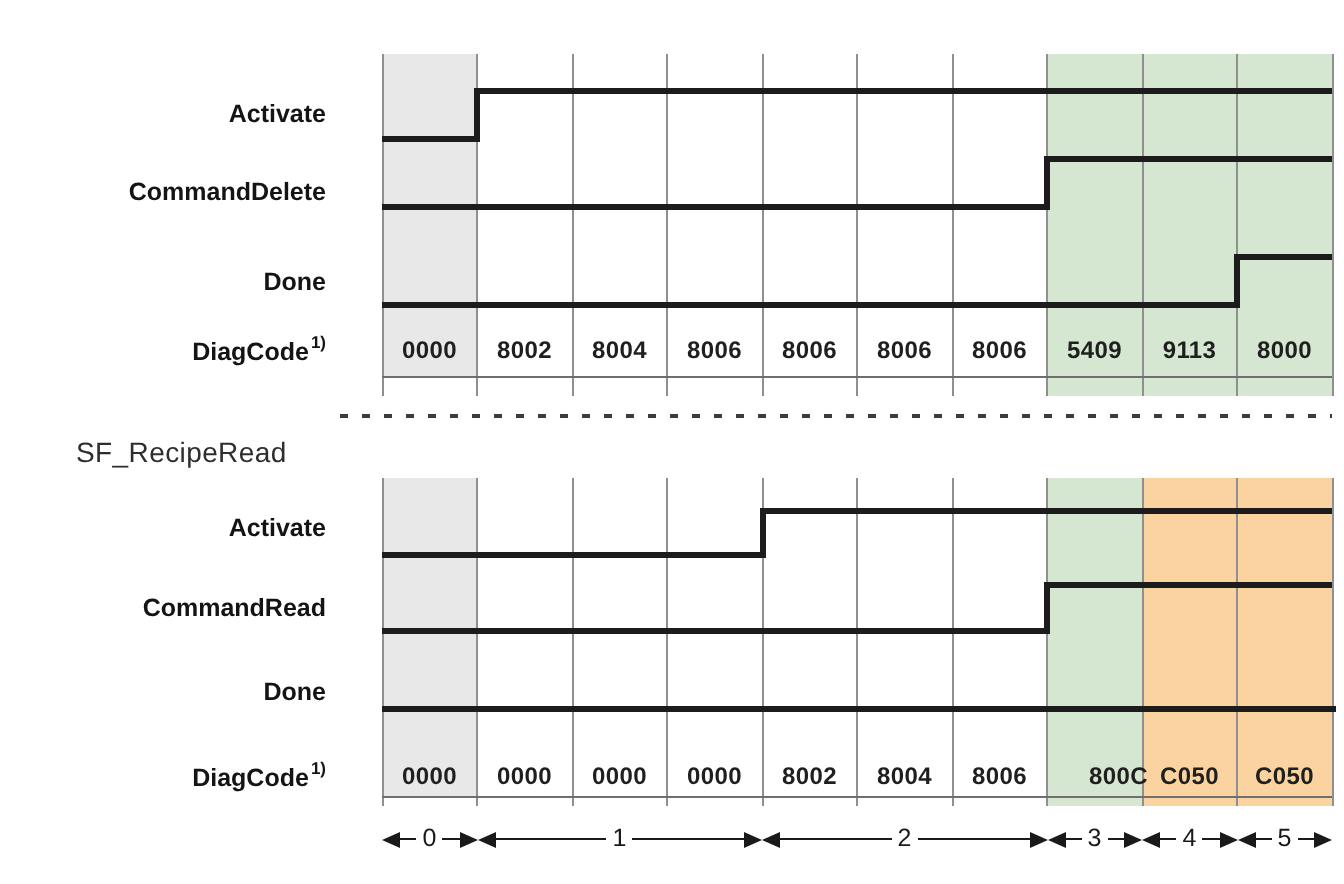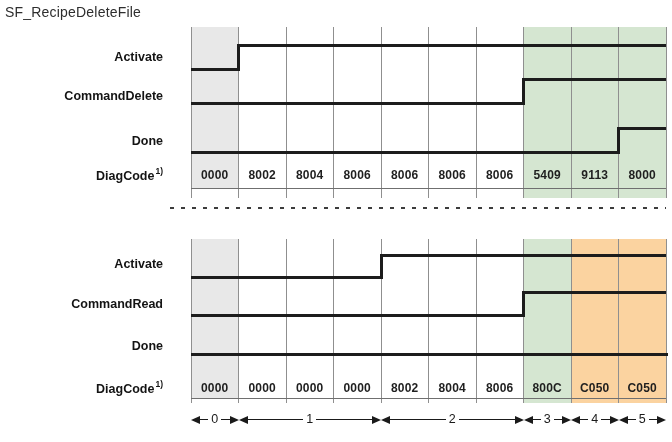--- a/index.html
+++ b/index.html
@@ -18,21 +18,21 @@
   .phase{position:absolute;display:flex;align-items:center;height:11px;}
   .phase .tri-l{width:0;height:0;border-top:4px solid transparent;border-bottom:4px solid transparent;border-right:9px solid #1a1a1a;flex:0 0 auto;}
   .phase .tri-r{width:0;height:0;border-top:4px solid transparent;border-bottom:4px solid transparent;border-left:9px solid #1a1a1a;flex:0 0 auto;}
   .phase .pline{flex:1 1 auto;height:1.5px;background:#1a1a1a;}
   .phase .pnum{flex:0 0 auto;font-size:12.5px;color:#1a1a1a;padding:0 3px;line-height:11px;}
 </style>
 </head>
 <body>
 
 <div class="canvas" id="canvas">
-  <div class="panel-title" style="left:5px;top:4px;">SF_RecipeDeleteFile</div>
+  <div class="panel-title" style="left:38px;top:218px;">SF_RecipeRead</div>
   <div class="dotted-sep"></div>
   <div id="gen-layer">
       <div class="shade" style="left: 191px; top: 27px; width: 47.5px; height: 161.5px; background: rgb(232, 232, 232); z-index: 0;"></div>
       <div class="shade" style="left: 523.5px; top: 27px; width: 142.5px; height: 171px; background: rgb(213, 230, 209); z-index: 0;"></div>
       <div class="vline" style="left: 190.5px; top: 27px; height: 171px; background: rgb(143, 143, 143); z-index: 1;"></div>
       <div class="vline" style="left: 238px; top: 27px; height: 171px; background: rgb(143, 143, 143); z-index: 1;"></div>
       <div class="vline" style="left: 285.5px; top: 27px; height: 171px; background: rgb(143, 143, 143); z-index: 1;"></div>
       <div class="vline" style="left: 333px; top: 27px; height: 171px; background: rgb(143, 143, 143); z-index: 1;"></div>
       <div class="vline" style="left: 380.5px; top: 27px; height: 171px; background: rgb(143, 143, 143); z-index: 1;"></div>
       <div class="vline" style="left: 428px; top: 27px; height: 171px; background: rgb(143, 143, 143); z-index: 1;"></div>
@@ -87,21 +87,21 @@
       <div class="sig" style="left: 522px; top: 290.5px; width: 3px; height: 26px; z-index: 2; background: rgb(28, 28, 28);"></div>
       <div class="sig" style="left: 523.5px; top: 290.5px; width: 142.5px; height: 3px; z-index: 2; background: rgb(28, 28, 28);"></div>
       <div class="sig" style="left: 191px; top: 352.5px; width: 476.5px; height: 3px; z-index: 2; background: rgb(28, 28, 28);"></div>
       <div class="diag-cell" style="left: 191px; top: 379.5px; width: 47.5px; height: 16px; z-index: 2;">0000</div>
       <div class="diag-cell" style="left: 238.5px; top: 379.5px; width: 47.5px; height: 16px; z-index: 2;">0000</div>
       <div class="diag-cell" style="left: 286px; top: 379.5px; width: 47.5px; height: 16px; z-index: 2;">0000</div>
       <div class="diag-cell" style="left: 333.5px; top: 379.5px; width: 47.5px; height: 16px; z-index: 2;">0000</div>
       <div class="diag-cell" style="left: 381px; top: 379.5px; width: 47.5px; height: 16px; z-index: 2;">8002</div>
       <div class="diag-cell" style="left: 428.5px; top: 379.5px; width: 47.5px; height: 16px; z-index: 2;">8004</div>
       <div class="diag-cell" style="left: 476px; top: 379.5px; width: 47.5px; height: 16px; z-index: 2;">8006</div>
-      <div class="diag-cell" style="left: 523.5px; top: 379.5px; width: 47.5px; height: 16px; z-index: 2;">800C</div>
+      <div class="diag-cell" style="left: 523.5px; top: 379.5px; width: 47.5px; height: 16px; z-index: 2; padding-left: 12px;">800C</div>
       <div class="diag-cell" style="left: 571px; top: 379.5px; width: 47.5px; height: 16px; z-index: 2;">C050</div>
       <div class="diag-cell" style="left: 618.5px; top: 379.5px; width: 47.5px; height: 16px; z-index: 2;">C050</div>
       <div class="row-label" style="top: 257px;">Activate</div>
       <div class="row-label" style="top: 297px;">CommandRead</div>
       <div class="row-label" style="top: 339px;">Done</div>
       <div class="row-label" style="top: 379.5px;"><span>DiagCode</span><sup>1)</sup></div>
       <div class="phase" style="left: 191px; top: 414px; width: 47.5px; z-index: 2;">
         <div class="tri-l"></div>
         <div class="pline"></div>
         <div class="pnum">0</div>

